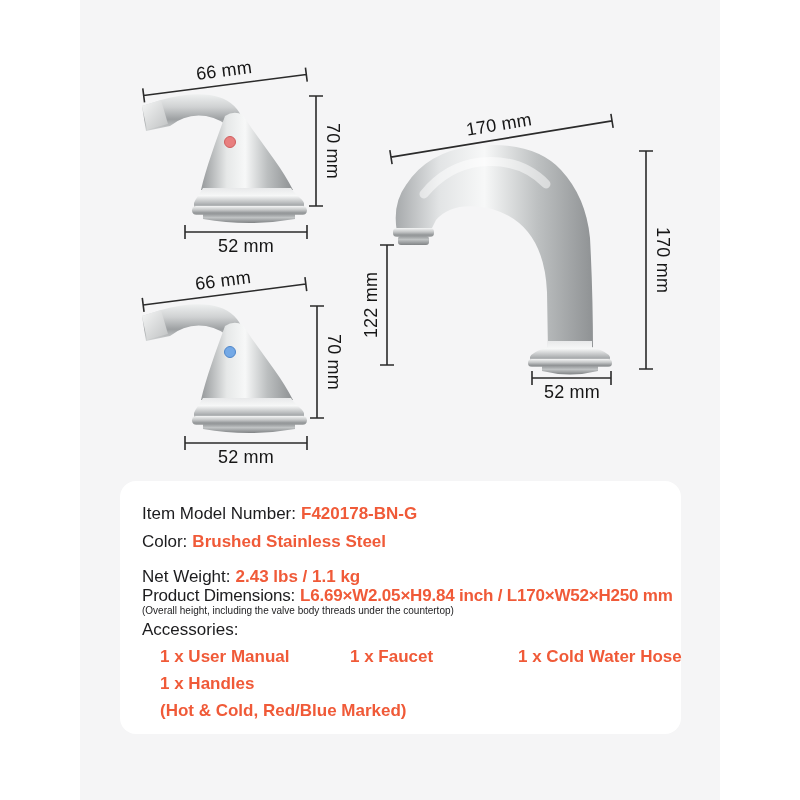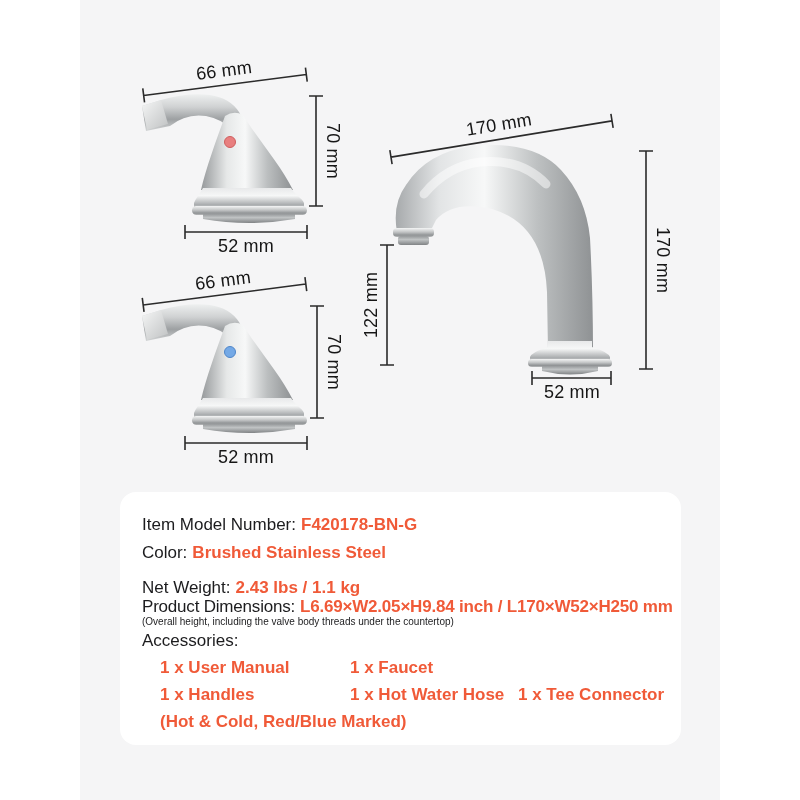--- a/index.html
+++ b/index.html
@@ -6,21 +6,21 @@
   .canvas{position:relative;width:800px;height:800px;margin:0 auto;background:#ffffff;
           font-family:"Liberation Sans", sans-serif;overflow:hidden;}
   .stage{position:absolute;left:80px;top:0;width:640px;height:800px;background:#f5f5f6;}
   .art{position:absolute;left:0;top:0;width:800px;height:800px;}
   .dim-label{position:absolute;white-space:nowrap;font-size:18px;color:#161616;
              transform:translate(-50%,-50%);letter-spacing:.2px;}
   .dim-label.rot90{transform:translate(-50%,-50%) rotate(90deg);}
   .dim-label.rotm90{transform:translate(-50%,-50%) rotate(-90deg);}
   .dim-label.tilt7{transform:translate(-50%,-50%) rotate(-7.3deg);}
   .dim-label.tilt9{transform:translate(-50%,-50%) rotate(-9.3deg);}
-  .panel{position:absolute;left:120px;top:492px;width:561px;height:253px;background:#ffffff;
+  .panel{position:absolute;left:120px;top:481px;width:561px;height:253px;background:#ffffff;
          border-radius:16px;text-align:right;}
   .info-line{position:absolute;left:22px;font-size:17px;line-height:1.2;color:#1c1c1e;white-space:nowrap;}
   .info-line .value{color:#F05A38;font-weight:700;margin-left:5px;}
   .info-line.tight{letter-spacing:-0.2px;}
   .info-note{position:absolute;left:22px;font-size:10px;color:#1c1c1e;white-space:nowrap;}
   .acc-item{position:absolute;font-size:17px;font-weight:700;color:#F05A38;white-space:nowrap;margin-left:18px;}
 </style>
 </head>
 <body>
 
@@ -149,17 +149,16 @@
     <div class="info-line tight" style="top:105px;">
       <span>Product Dimensions:</span><span class="value">L6.69×W2.05×H9.84 inch / L170×W52×H250 mm</span>
     </div>
     <div class="info-note" style="top:124px;">(Overall height, including the valve body threads under the countertop)</div>
 
     <div class="info-line" style="top:139px;">Accessories:</div>
 
     <span class="acc-item" style="left:22px;top:166px;">1 x User Manual</span>
     <span class="acc-item" style="left:22px;top:193px;">1 x Handles</span>
     <span class="acc-item" style="left:212px;top:166px;">1 x Faucet</span>
-    <span class="acc-item" style="left:212px;top:193px;">1 x Hot Water Hose</span>
-    <span class="acc-item" style="left:380px;top:193px;">1 x Tee Connector</span>
+    <span class="acc-item" style="left:380px;top:166px;">1 x Cold Water Hose</span>
     <span class="acc-item" style="left:22px;top:220px;">(Hot &amp; Cold, Red/Blue Marked)</span>
   </div>
 </div>
 
 </body></html>

